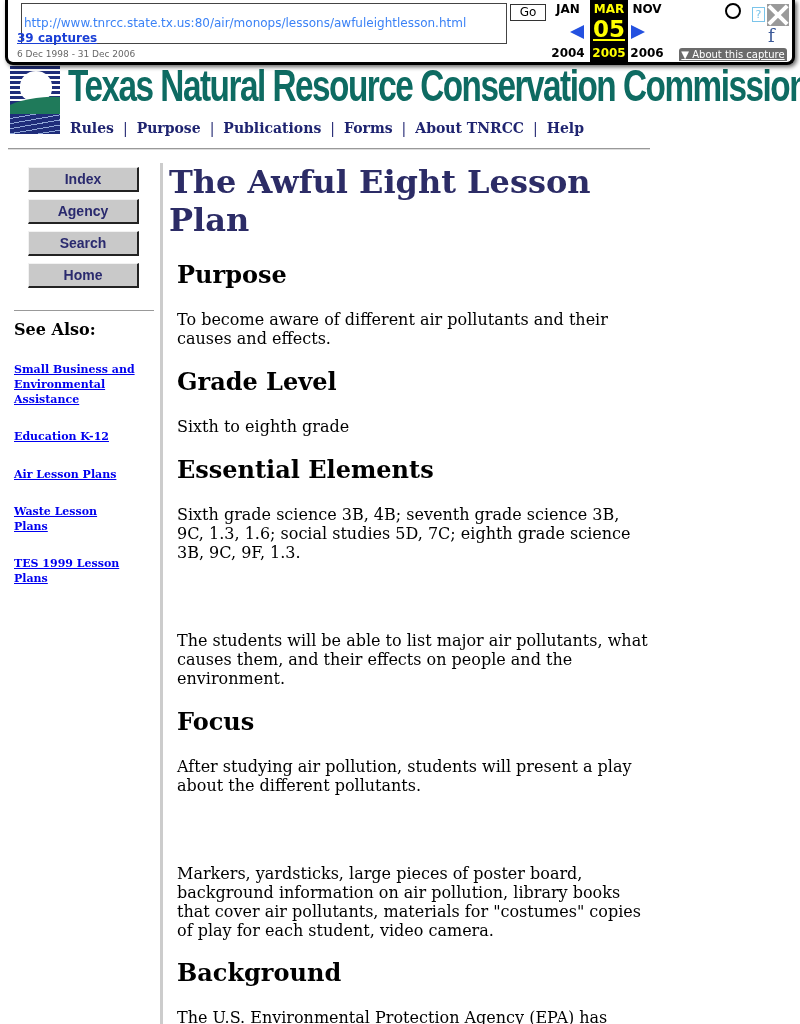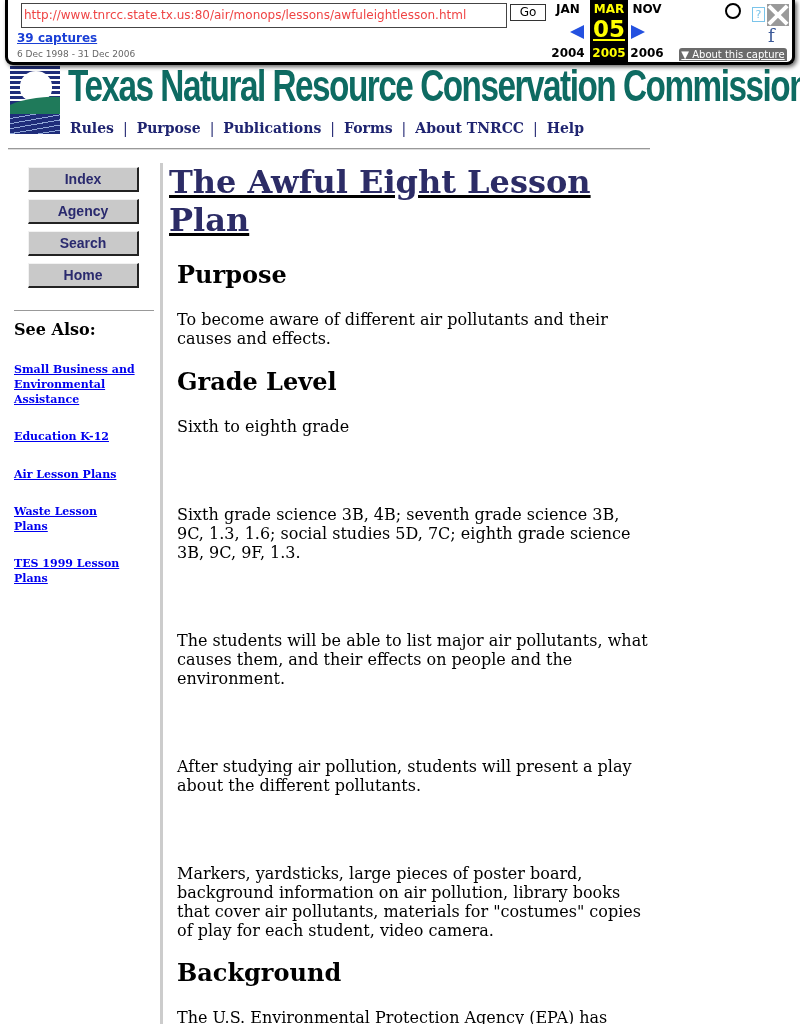--- a/index.html
+++ b/index.html
@@ -7,22 +7,22 @@
 
   
   #wm-toolbar {
     position: absolute; left: 5px; top: 0; width: 784px; height: 62px;
     background: #ffffff; border: 3px solid #000; border-top: none;
     border-radius: 0 0 8px 8px; box-shadow: 2px 2px 4px rgba(0,0,0,0.6);
     font-family: "DejaVu Sans", sans-serif; z-index: 5;
   }
   #wm-url {
     position: absolute; left: 13px; top: 3px; width: 480px; height: 15px;
-    border: 1px solid #444; font-size: 12px; padding: 4px 2px; line-height: 15px;
-    font-family: "DejaVu Sans", sans-serif; color: #ef4444; box-sizing: content-box;
+    border: 1px solid #444; font-size: 12px; padding: 12px 2px; line-height: 15px;
+    font-family: "DejaVu Sans", sans-serif; color: #3b82f6; box-sizing: content-box;
   }
   #wm-go {
     position: absolute; left: 502px; top: 4px; width: 34px; height: 15px;
     border: 1px solid #333; background: #fff; font-size: 12px; line-height: 14px; text-align: center;
   }
   #wm-captures { position: absolute; left: 9px; top: 31px; font-size: 12px; font-weight: bold; color: #1a3fd6; text-decoration: underline; }
   #wm-range { position: absolute; left: 9px; top: 49px; font-size: 9px; color: #666; }
   .wm-col { position: absolute; top: 0; width: 38px; text-align: center; font-weight: bold; font-size: 12px; }
   .wm-col .m { position: absolute; top: 2px; left: 0; width: 100%; }
   .wm-col .y { position: absolute; top: 46px; left: 0; width: 100%; }
@@ -73,21 +73,21 @@
     font-family: "Liberation Sans", sans-serif; font-weight: bold; font-size: 14px; color: #2a2a6e;
     text-align: center; line-height: 22px;
   }
   #side-rule { position: absolute; left: 14px; top: 150px; width: 140px; border-top: 1px solid #999; }
   #see-also { position: absolute; left: 14px; top: 160px; font-size: 16px; font-weight: bold; color: #000; }
   .side-link { position: absolute; left: 14px; width: 142px; font-size: 11px; font-weight: bold; color: #0000ee; text-decoration: underline; line-height: 15px; }
 
   #vrule { position: absolute; left: 160px; top: 163px; width: 3px; height: 861px; background: #cccccc; }
 
   
-  #main { position: absolute; left: 169px; top: 160px; width: 480px; color: #000; text-decoration: underline; }
+  #main { position: absolute; left: 169px; top: 160px; width: 480px; color: #000; }
   #page-title { margin: 0; font-size: 32px; line-height: 38px; font-weight: bold; color: #2c2c66; padding-top: 3px; }
   #main h2 { margin: 0; font-size: 24px; line-height: 30px; font-weight: bold; }
   #main p { margin: 0; font-size: 16px; line-height: 19px; }
   .sec { position: absolute; left: 8px; width: 480px; }
 </style>
 </head>
 <body>
 
 <div id="wm-toolbar">
   <div id="wm-url">http://www.tnrcc.state.tx.us:80/air/monops/lessons/awfuleightlesson.html</div>
@@ -158,28 +158,34 @@
     <p>To become aware of different air pollutants and their causes and effects.</p>
   </div>
 
   <div class="sec" style="top:207px">
     <h2>Grade Level</h2>
   </div>
   <div class="sec" style="top:257px">
     <p>Sixth to eighth grade</p>
   </div>
 
+  <div class="sec" style="top:295px">
+    <h2>Essential Elements</h2>
+  </div>
   <div class="sec" style="top:345px; width:460px">
     <p>Sixth grade science 3B, 4B; seventh grade science 3B, 9C, 1.3, 1.6; social studies 5D, 7C; eighth grade science 3B, 9C, 9F, 1.3.</p>
   </div>
 
   <div class="sec" style="top:471px">
     <p>The students will be able to list major air pollutants, what causes them, and their effects on people and the environment.</p>
   </div>
 
+  <div class="sec" style="top:547px">
+    <h2>Focus</h2>
+  </div>
   <div class="sec" style="top:597px">
     <p>After studying air pollution, students will present a play about the different pollutants.</p>
   </div>
 
   <div class="sec" style="top:704px">
     <p>Markers, yardsticks, large pieces of poster board, background information on air pollution, library books that cover air pollutants, materials for "costumes" copies of play for each student, video camera.</p>
   </div>
 
   <div class="sec" style="top:798px">
     <h2>Background</h2>

